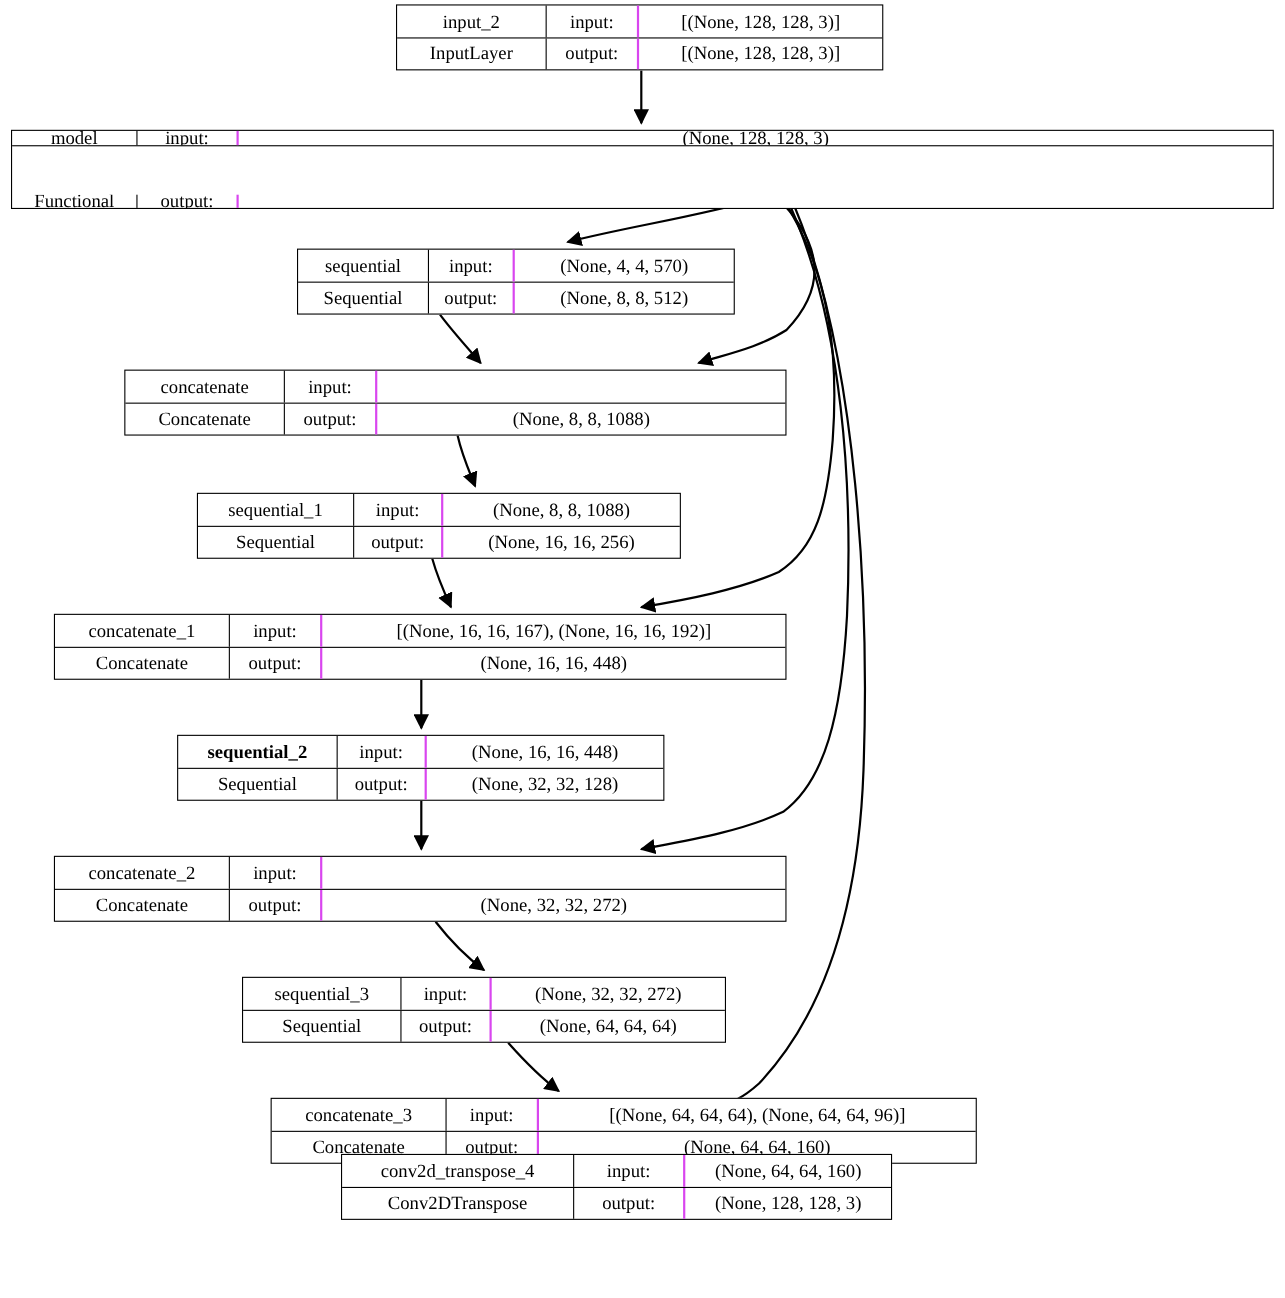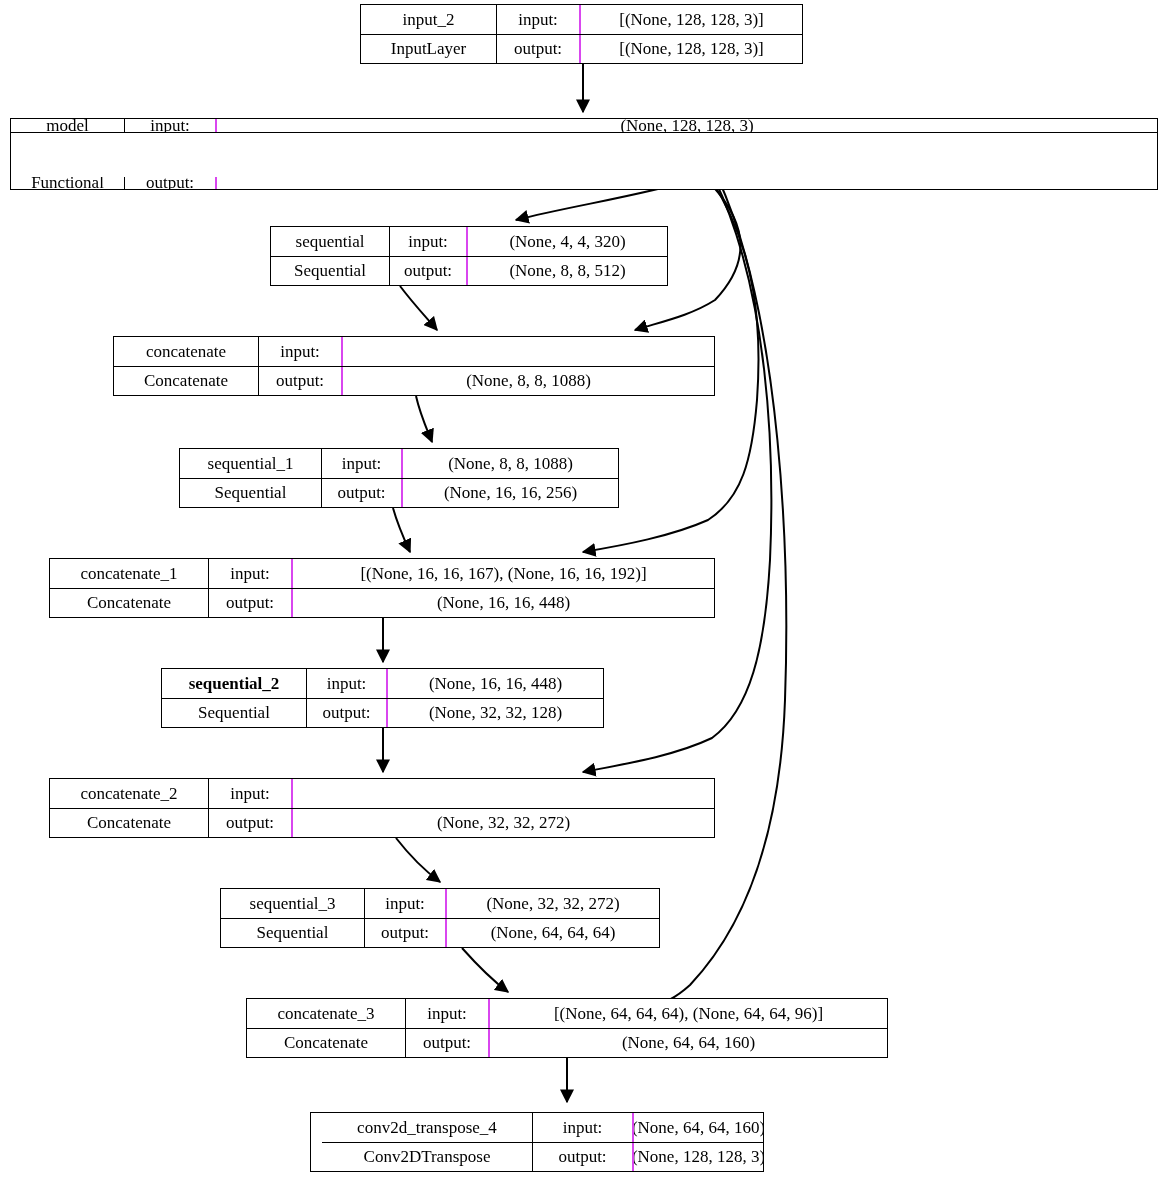--- a/index.html
+++ b/index.html
@@ -132,21 +132,21 @@
     <div class="row bottom">
       <div class="cell name" style="width: 114px; flex: 0 0 114px;">Functional</div>
       <div class="cell key" style="width: 92px; flex: 0 0 92px;">output:</div>
     </div>
   </div>
 
   <div class="node" style="left: 270px; top: 226px; width: 398px; height: 60px;">
     <div class="row top">
       <div class="cell name" style="width: 119px; flex: 0 0 119px;">sequential</div>
       <div class="cell key" style="width: 78px; flex: 0 0 78px;">input:</div>
-      <div class="cell val">(None, 4, 4, 320)</div>
+      <div class="cell val">(None, 4, 4, 570)</div>
     </div>
     <div class="row bottom">
       <div class="cell name" style="width: 119px; flex: 0 0 119px;">Sequential</div>
       <div class="cell key" style="width: 78px; flex: 0 0 78px;">output:</div>
       <div class="cell val">(None, 8, 8, 512)</div>
     </div>
   </div>
 
   <div class="node" style="left: 113px; top: 336px; width: 602px; height: 60px;">
     <div class="row top">
@@ -230,21 +230,21 @@
       <div class="cell key" style="width: 84px; flex: 0 0 84px;">input:</div>
       <div class="cell val">[(None, 64, 64, 64), (None, 64, 64, 96)]</div>
     </div>
     <div class="row bottom">
       <div class="cell name" style="width: 159px; flex: 0 0 159px;">Concatenate</div>
       <div class="cell key" style="width: 84px; flex: 0 0 84px;">output:</div>
       <div class="cell val">(None, 64, 64, 160)</div>
     </div>
   </div>
 
-  <div class="node" style="left: 310px; top: 1112px; width: 454px; height: 60px; padding-left: 11px;">
+  <div class="node" style="left: 310px; top: 1049px; width: 501px; height: 60px;">
     <div class="row top">
       <div class="cell name" style="width: 211px; flex: 0 0 211px;">conv2d_transpose_4</div>
       <div class="cell key" style="width: 101px; flex: 0 0 101px;">input:</div>
       <div class="cell val">(None, 64, 64, 160)</div>
     </div>
     <div class="row bottom">
       <div class="cell name" style="width: 211px; flex: 0 0 211px;">Conv2DTranspose</div>
       <div class="cell key" style="width: 101px; flex: 0 0 101px;">output:</div>
       <div class="cell val">(None, 128, 128, 3)</div>
     </div>

